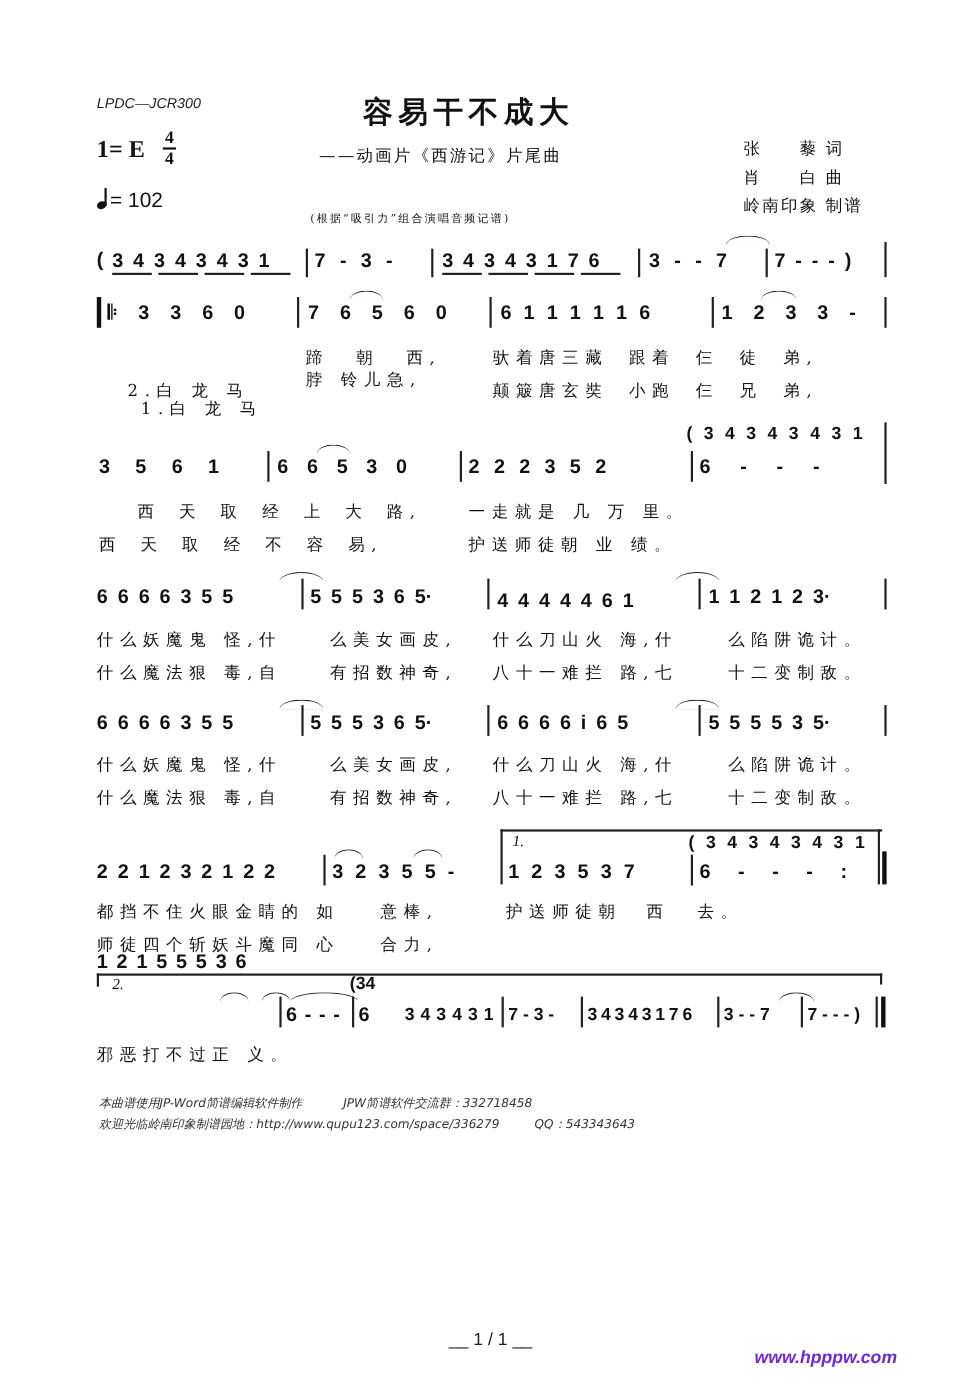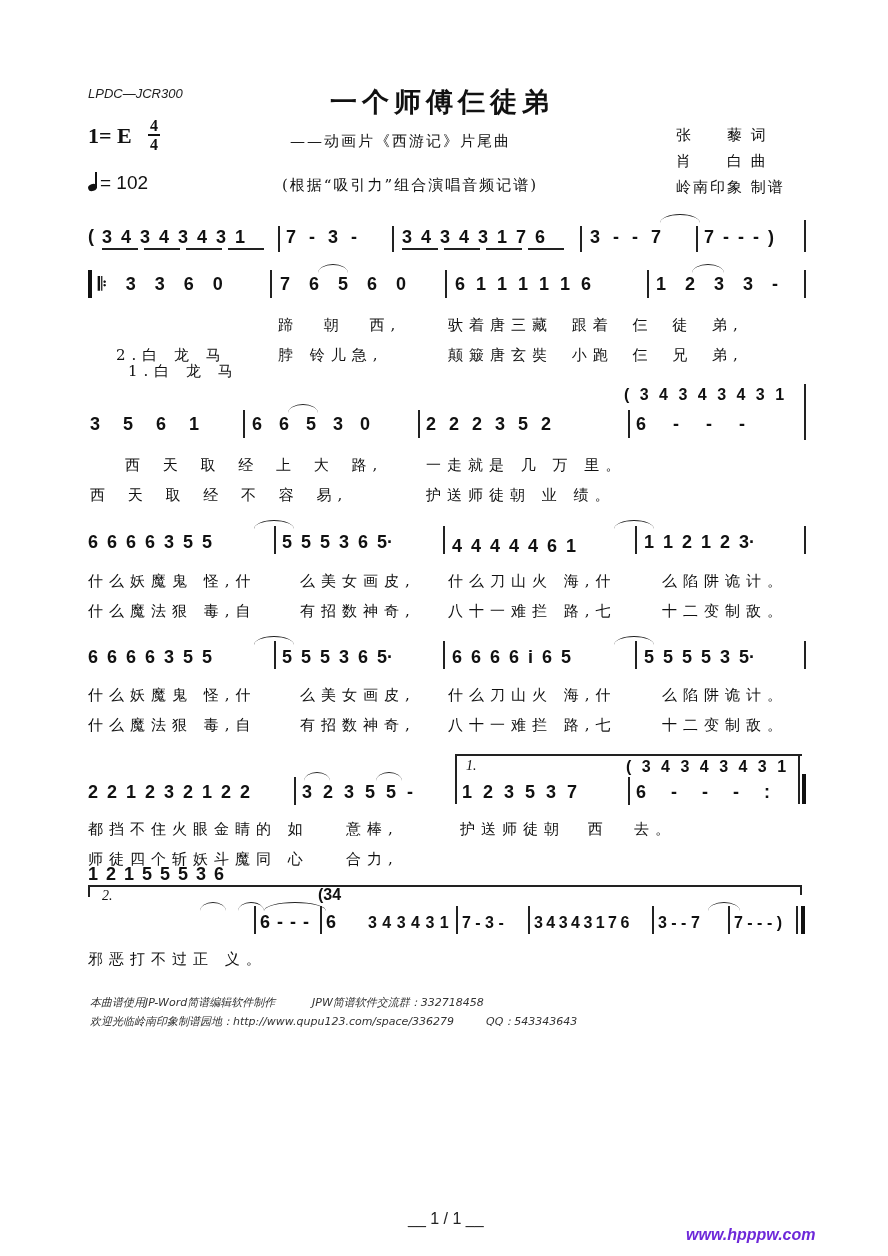--- a/index.html
+++ b/index.html
@@ -10,42 +10,42 @@
   .title { left:330px; top:84px; font-family:"DejaVu Serif", serif; font-weight:bold; font-size:27px; letter-spacing:5px; }
   .key { left:88px; top:123px; font-family:"Liberation Serif", serif; font-weight:bold; font-size:22px; }
   .timesig { left:148px; top:118px; display:flex; flex-direction:column; align-items:center;
              font-family:"Liberation Serif", serif; font-weight:bold; font-size:16px; line-height:15px; }
   .timesig .bar { width:12px; height:2px; background:#111; margin:1px 0; }
   .tempo { left:88px; top:172px; font-family:"Liberation Sans", sans-serif; font-size:19px; }
   .tempo .note { display:inline-block; position:relative; width:10px; height:18px; margin-right:2px; vertical-align:-2px; }
   .tempo .note .head { position:absolute; left:0; bottom:0; width:9px; height:7px; background:#111; border-radius:50%; transform:rotate(-20deg); }
   .tempo .note .stem { position:absolute; left:7px; bottom:3px; width:2px; height:16px; background:#111; }
   .subtitle { left:290px; top:132px; font-family:"DejaVu Serif", serif; font-size:15px; letter-spacing:2px; }
-  .note-line { left:282px; top:176px; font-family:"DejaVu Serif", serif; font-size:15px; letter-spacing:2px; }
+  .note-line { left:282px; top:192px; font-family:"DejaVu Serif", serif; font-size:10px; letter-spacing:2px; }
   .credit { font-family:"DejaVu Serif", serif; font-size:15px; letter-spacing:2px; }
   .c1 { left:676px; top:126px; } .c2 { left:676px; top:152px; } .c3 { left:676px; top:178px; }
 
   .notes { font-family:"Liberation Sans", sans-serif; font-weight:bold; font-size:18px; }
   .lyric { font-family:"DejaVu Serif", serif; font-size:15px; letter-spacing:6px; }
   .small-notes { font-family:"Liberation Sans", sans-serif; font-weight:bold; font-size:16px; }
   .vline { position:absolute; width:1.5px; background:#222; }
   .hline { position:absolute; height:1.5px; background:#222; }
   .uline { position:absolute; height:1.5px; background:#222; }
   .slurt { position:absolute; border-top:1.5px solid #222; border-radius:50% 50% 0 0 / 100% 100% 0 0; height:8px; }
   .thick { position:absolute; width:4px; background:#111; }
   .footer { font-family:"DejaVu Sans", sans-serif; font-style:italic; font-size:11px; color:#333; }
   .page { font-family:"Liberation Sans", sans-serif; font-size:16px; color:#222; }
   .site { font-family:"Liberation Sans", sans-serif; font-weight:bold; font-style:italic; font-size:16px; color:#6d28d9; }
   .vnum { font-family:"Liberation Serif", serif; font-style:italic; font-size:14px; }
 </style>
 </head>
 <body>
 
 <div class="abs code-id">LPDC—JCR300</div>
-<div class="abs title">一个师傅仨徒弟</div>
+<div class="abs title">容易干不成大</div>
 <div class="abs key">1= E</div>
 <div class="abs timesig">
   <span>4</span>
   <span class="bar"></span>
   <span>4</span>
 </div>
 <div class="abs tempo">
   <span class="note"><span class="head"></span><span class="stem"></span></span><span>= 102</span>
 </div>
 <div class="abs subtitle">——动画片《西游记》片尾曲</div>
@@ -86,21 +86,21 @@
   <div class="vline" style="left:445px;top:270px;height:28px;"></div>
   <div class="abs notes" style="left:455px;top:274px;word-spacing:6px;">6 1  1 1  1   1 6</div>
   <div class="vline" style="left:647px;top:270px;height:28px;"></div>
   <div class="abs notes" style="left:656px;top:274px;word-spacing:14px;">1   2 3  3   -</div>
   <div class="slurt" style="left:692px;top:264px;width:32px;"></div>
   <div class="vline" style="left:804px;top:270px;height:28px;"></div>
   <div class="abs lyric" style="left:128px;top:316px;margin-top:46px;"><span class="vnum"></span><span>1.白 龙 马</span></div>
   <div class="abs lyric" style="left:278px;top:316px;word-spacing:14px;">蹄 朝 西,</div>
   <div class="abs lyric" style="left:448px;top:316px;word-spacing:8px;">驮着唐三藏 跟着 仨 徒 弟,</div>
   <div class="abs lyric" style="left:116px;top:346px;">2.白 龙 马</div>
-  <div class="abs lyric" style="left:278px;top:346px;">脖 铃儿急,</div>
+  <div class="abs lyric" style="left:278px;top:336px;">脖 铃儿急,</div>
   <div class="abs lyric" style="left:448px;top:346px;word-spacing:8px;">颠簸唐玄奘 小跑 仨 兄 弟,</div>
 </div>
 
 <div>
   <div class="abs small-notes" style="left:624px;top:386px;word-spacing:6px;">( 3 4  3 4  3 4  3 1</div>
   <div class="abs notes" style="left:90px;top:414px;word-spacing:18px;">3   5   6   1</div>
   <div class="vline" style="left:243px;top:410px;height:28px;"></div>
   <div class="abs notes" style="left:252px;top:414px;word-spacing:12px;">6   6 5  3   0</div>
   <div class="slurt" style="left:288px;top:404px;width:30px;"></div>
   <div class="vline" style="left:418px;top:410px;height:28px;"></div>

